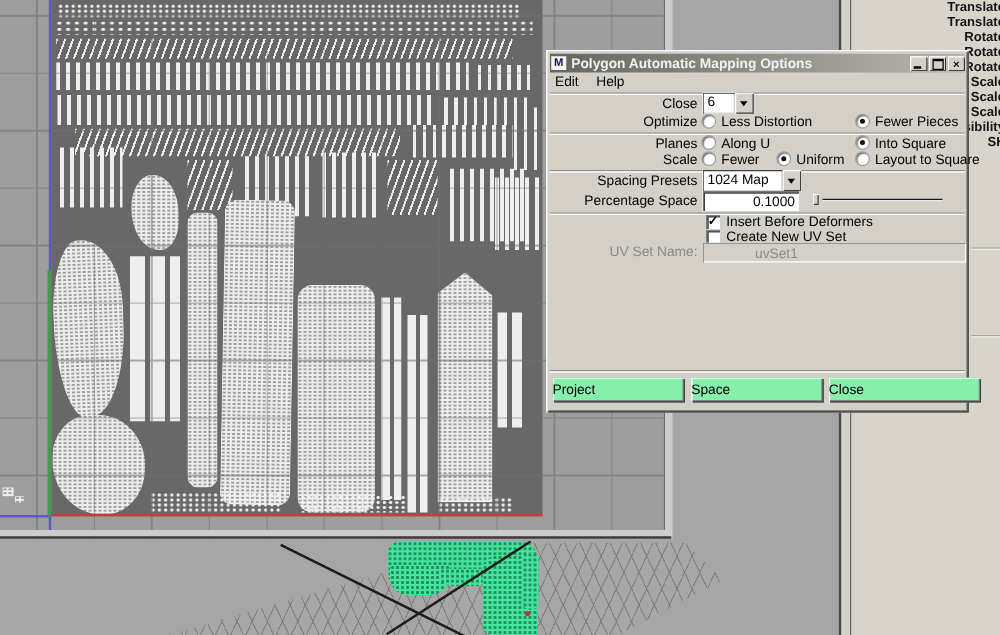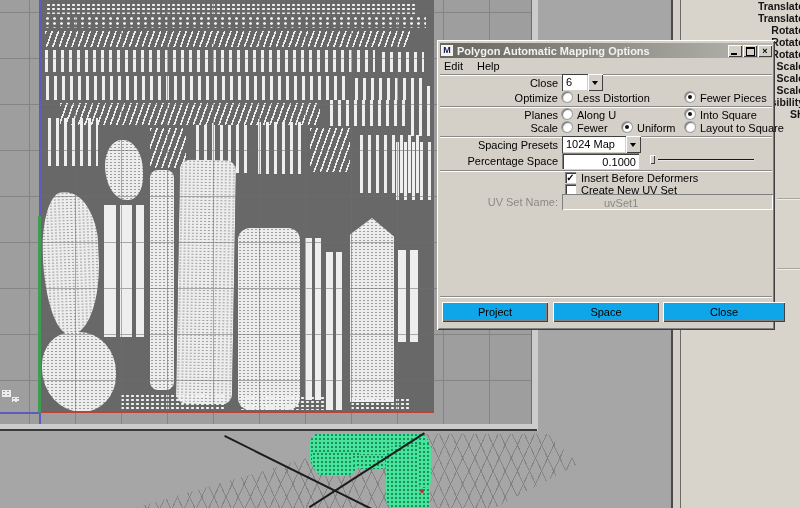--- a/index.html
+++ b/index.html
@@ -108,21 +108,21 @@
     border-radius:50%;background:#101010;}
   .rlabel{position:absolute;white-space:nowrap;text-align:center;}
   .checkbox{position:absolute;width:11px;height:11px;background:#fff;
     box-shadow:inset 1px 1px 0 #808080, inset 2px 2px 0 #404040, inset -1px -1px 0 #fff;
     font-size:10px;line-height:11px;text-align:center;font-weight:bold;}
   .field{position:absolute;height:15px;font-size:11px;padding:1px 3px 0 4px;
     font-family:"Liberation Sans",sans-serif;}
   #slider-handle{position:absolute;width:5px;height:9px;background:#d4d0c8;
     box-shadow:inset 1px 1px 0 #fff, inset -1px -1px 0 #404040;}
   #slider-groove{position:absolute;height:0;border-top:1px solid #1a1a1a;border-bottom:1px solid #e8e8e8;}
-  .dlg-btn{position:absolute;height:20px;background:#0ea5e9;text-align:center;line-height:20px;
+  .dlg-btn{position:absolute;height:20px;background:#86efac;text-align:left;line-height:20px;
     box-shadow:inset 1px 1px 0 #ffffff, inset -1px -1px 0 #404040, inset -2px -2px 0 #808080;
     font-size:11px;}
 </style>
 </head>
 <body>
 
 <div class="abs" id="persp-pane">
   <div class="abs" id="persp-grid"></div>
   <div class="gaxis" id="grid-axis-b"></div>
 

